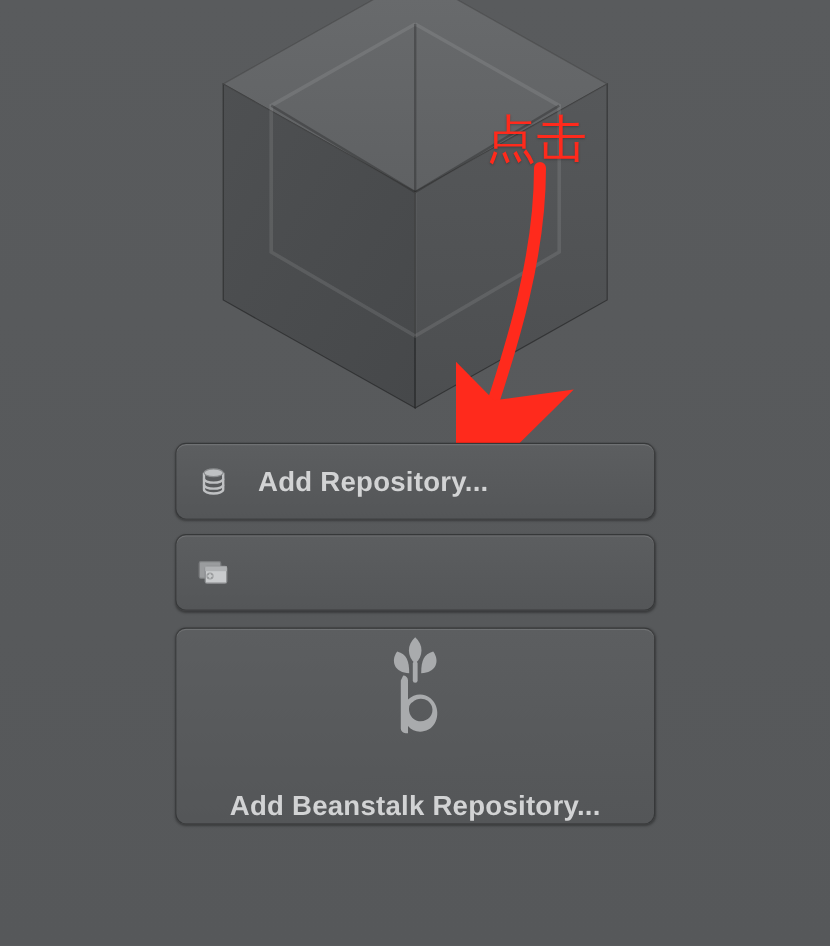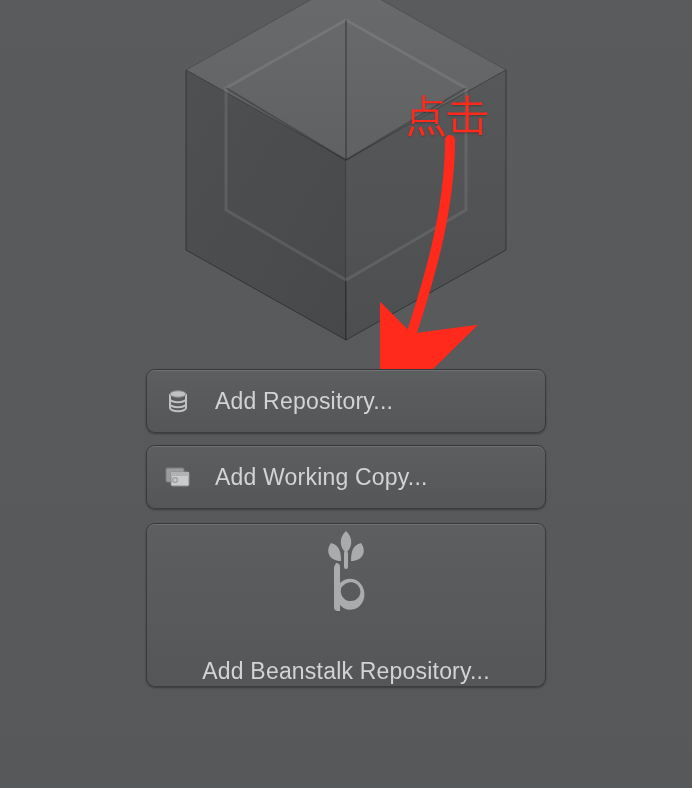--- a/index.html
+++ b/index.html
@@ -44,21 +44,21 @@
     width: 100%;
     box-sizing: border-box;
     background: linear-gradient(180deg, #5c5e60 0%, #545658 100%);
     border: 1px solid rgba(0,0,0,0.35);
     border-radius: 9px;
     box-shadow:
       inset 0 1px 0 rgba(255,255,255,0.12),
       0 1px 2px rgba(0,0,0,0.35);
     color: #d7d8d9;
     font-size: 23px;
-    font-weight: 400;
+    font-weight: 700;
     letter-spacing: 0.2px;
     cursor: pointer;
     margin-bottom: 12px;
   }
   .btn.small {
     height: 64px;
     padding: 0 18px;
   }
   .btn.small .icon {
     width: 26px;
@@ -174,21 +174,20 @@
       <span class="icon">
         <svg width="26" height="24" viewBox="0 0 26 24">
           <rect x="1" y="3" width="18" height="14" rx="1.5" fill="#9a9c9e" stroke="#7a7c7e"></rect>
           <rect x="6" y="7" width="18" height="14" rx="1.5" fill="#c9cbcd" stroke="#8a8c8e"></rect>
           <rect x="6" y="7" width="18" height="4" fill="#b0b2b4"></rect>
           <circle cx="10" cy="15" r="3" fill="#9a9c9e"></circle>
           <rect x="9.3" y="13" width="1.4" height="4" fill="#c9cbcd"></rect>
           <rect x="8" y="14.3" width="4" height="1.4" fill="#c9cbcd"></rect>
         </svg>
       </span>
-      <span class="label">Add Working Copy...</span>
     </div>
 
     <div class="btn big">
       <span class="icon">
         <svg width="70" height="92" viewBox="0 0 70 92">
 
           <path d="M35 6 C28 12 28 22 35 28 C42 22 42 12 35 6 Z" fill="#a9abad"></path>
           <path d="M20 18 C14 26 18 36 30 36 C30 26 28 20 20 18 Z" fill="#a9abad"></path>
           <path d="M50 18 C56 26 52 36 40 36 C40 26 42 20 50 18 Z" fill="#a9abad"></path>
 

